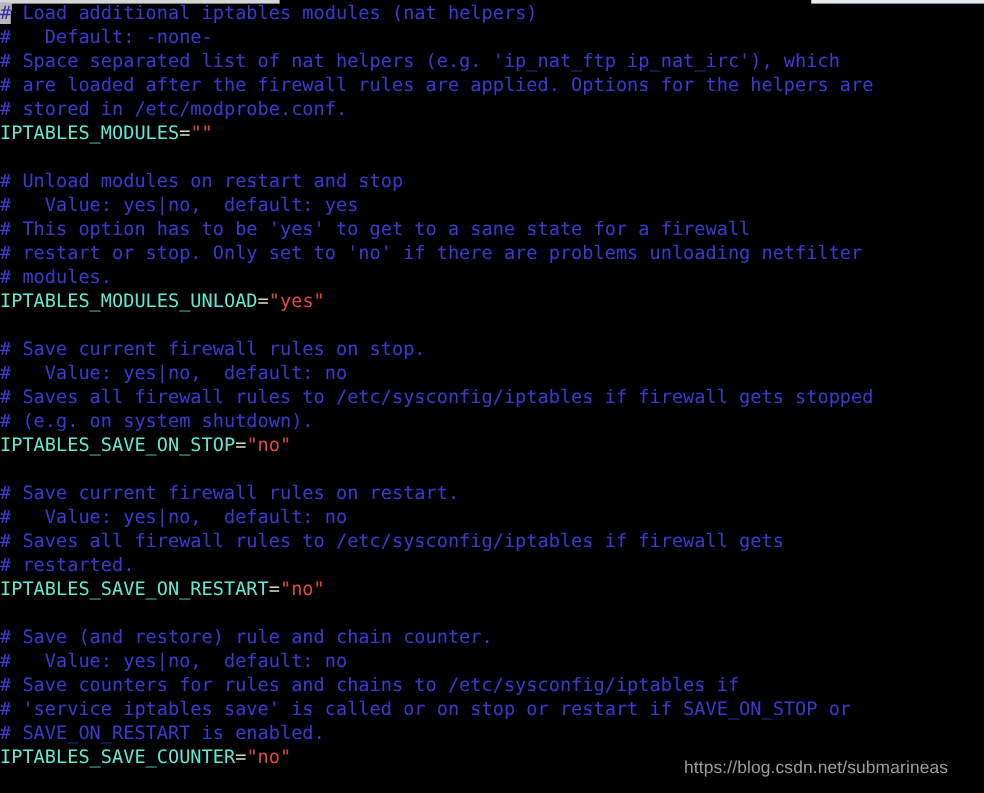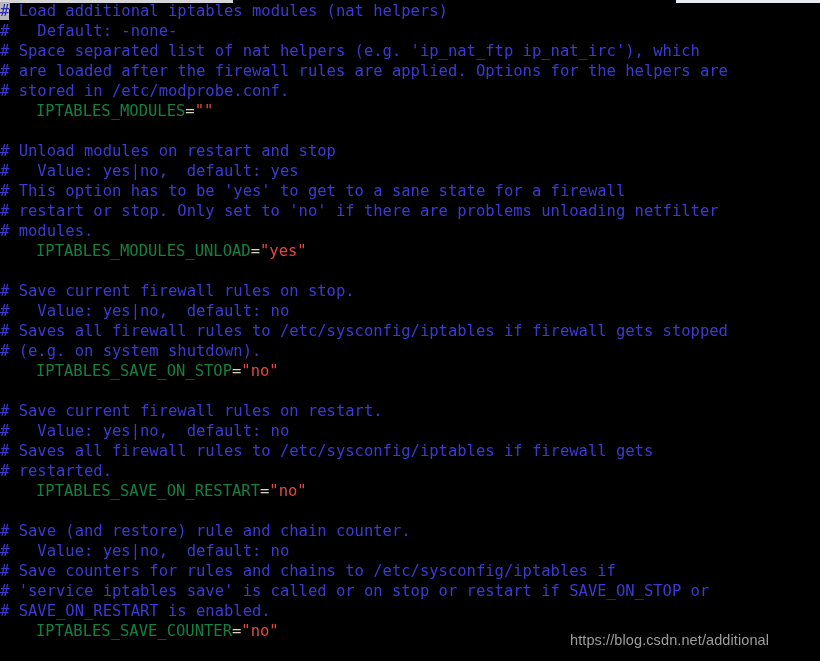--- a/index.html
+++ b/index.html
@@ -55,21 +55,21 @@
   }
 
   .line {
     height: 20px;
     white-space: pre;
     color: #4b4bdd;
   }
 
   
   .cmt   { color: #3b3bd4; }
-  .var   { color: #15803d; margin-left: 36px; }
+  .var   { color: #5eead4; }
   .eq    { color: #d8d8c0; }
   .val   { color: #e04a42; }
 
   
   .cursor {
     background: #b8b8b8;
     color: #2a2aa8;
   }
 
   
@@ -88,15 +88,15 @@
 <body>
 
 <div id="terminal">
 
   <div class="chrome-corner"></div>
   <div class="chrome-strip chrome-left"></div>
   <div class="chrome-strip chrome-right"></div>
 
   <div id="buffer"><div class="line"><span class="cmt cursor">#</span><span class="cmt"> Load additional iptables modules (nat helpers)</span></div><div class="line"><span class="cmt">#   Default: -none-</span></div><div class="line"><span class="cmt"># Space separated list of nat helpers (e.g. 'ip_nat_ftp ip_nat_irc'), which</span></div><div class="line"><span class="cmt"># are loaded after the firewall rules are applied. Options for the helpers are</span></div><div class="line"><span class="cmt"># stored in /etc/modprobe.conf.</span></div><div class="line"><span class="var">IPTABLES_MODULES</span><span class="eq">=</span><span class="val">""</span></div><div class="line">&nbsp;</div><div class="line"><span class="cmt"># Unload modules on restart and stop</span></div><div class="line"><span class="cmt">#   Value: yes|no,  default: yes</span></div><div class="line"><span class="cmt"># This option has to be 'yes' to get to a sane state for a firewall</span></div><div class="line"><span class="cmt"># restart or stop. Only set to 'no' if there are problems unloading netfilter</span></div><div class="line"><span class="cmt"># modules.</span></div><div class="line"><span class="var">IPTABLES_MODULES_UNLOAD</span><span class="eq">=</span><span class="val">"yes"</span></div><div class="line">&nbsp;</div><div class="line"><span class="cmt"># Save current firewall rules on stop.</span></div><div class="line"><span class="cmt">#   Value: yes|no,  default: no</span></div><div class="line"><span class="cmt"># Saves all firewall rules to /etc/sysconfig/iptables if firewall gets stopped</span></div><div class="line"><span class="cmt"># (e.g. on system shutdown).</span></div><div class="line"><span class="var">IPTABLES_SAVE_ON_STOP</span><span class="eq">=</span><span class="val">"no"</span></div><div class="line">&nbsp;</div><div class="line"><span class="cmt"># Save current firewall rules on restart.</span></div><div class="line"><span class="cmt">#   Value: yes|no,  default: no</span></div><div class="line"><span class="cmt"># Saves all firewall rules to /etc/sysconfig/iptables if firewall gets</span></div><div class="line"><span class="cmt"># restarted.</span></div><div class="line"><span class="var">IPTABLES_SAVE_ON_RESTART</span><span class="eq">=</span><span class="val">"no"</span></div><div class="line">&nbsp;</div><div class="line"><span class="cmt"># Save (and restore) rule and chain counter.</span></div><div class="line"><span class="cmt">#   Value: yes|no,  default: no</span></div><div class="line"><span class="cmt"># Save counters for rules and chains to /etc/sysconfig/iptables if</span></div><div class="line"><span class="cmt"># 'service iptables save' is called or on stop or restart if SAVE_ON_STOP or</span></div><div class="line"><span class="cmt"># SAVE_ON_RESTART is enabled.</span></div><div class="line"><span class="var">IPTABLES_SAVE_COUNTER</span><span class="eq">=</span><span class="val">"no"</span></div></div>
 
-  <div id="watermark">https://blog.csdn.net/additional</div>
+  <div id="watermark">https://blog.csdn.net/submarineas</div>
 
 </div>
 
 </body></html>

